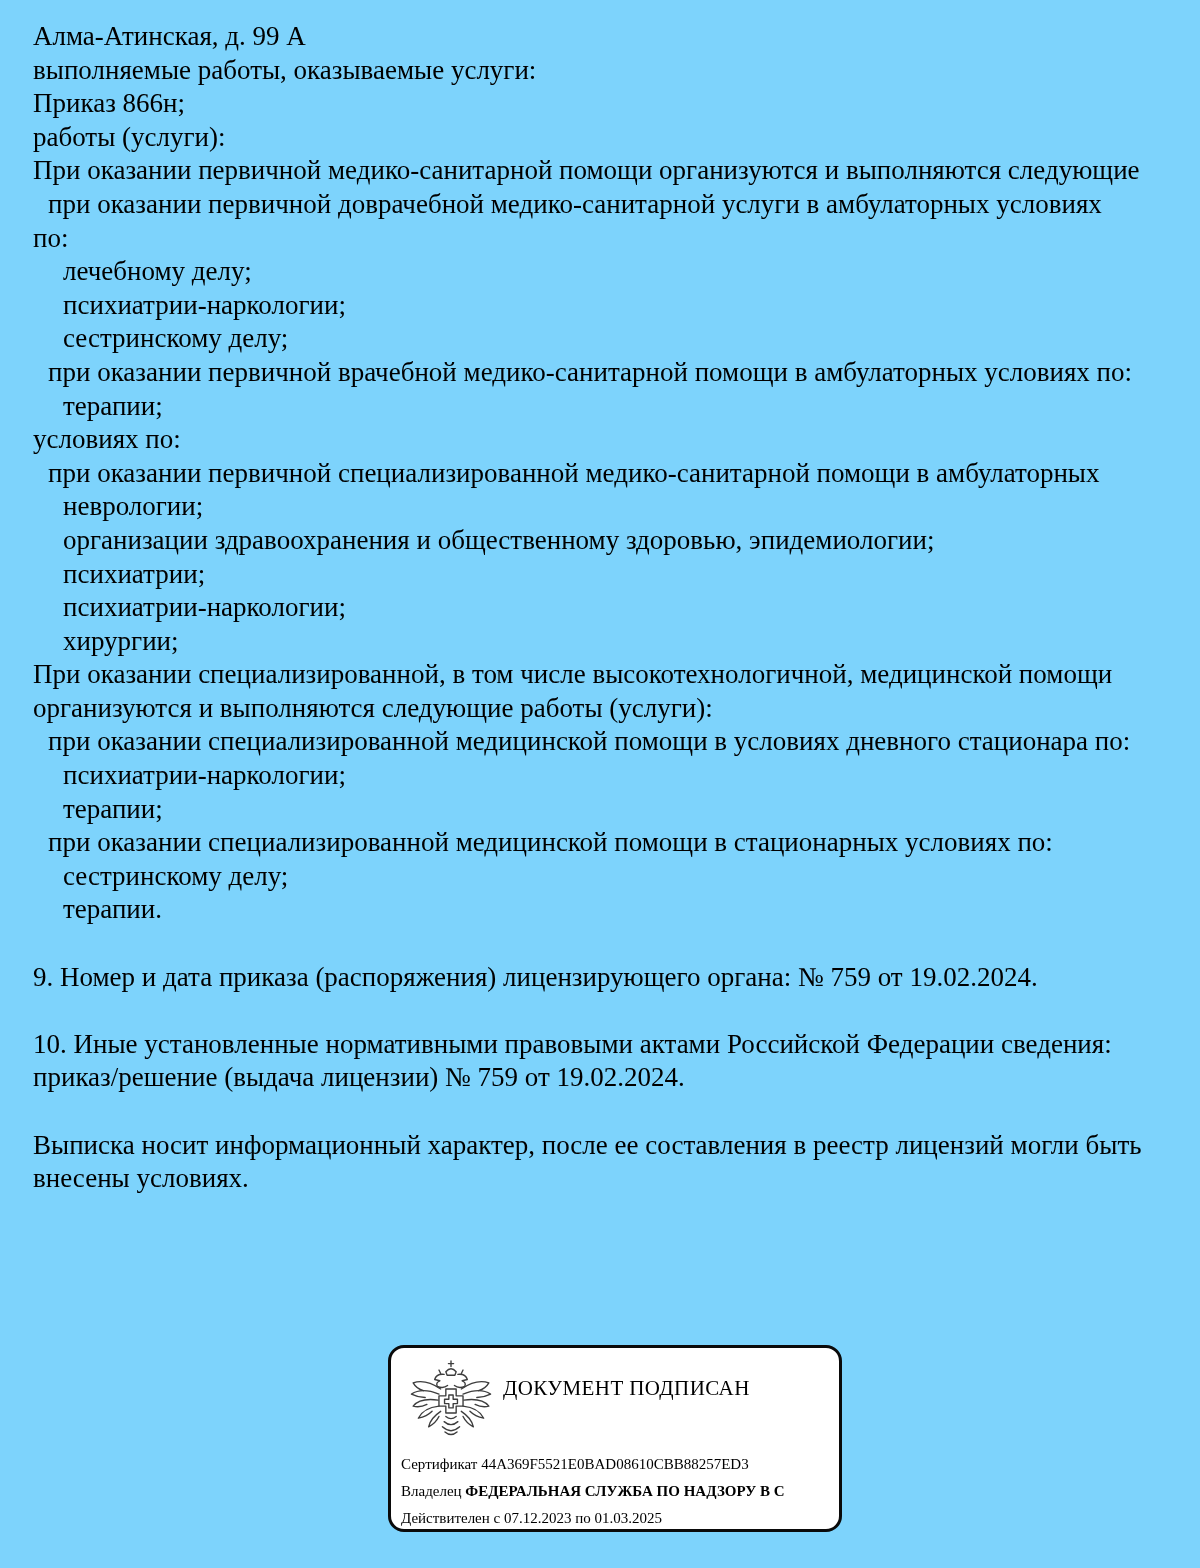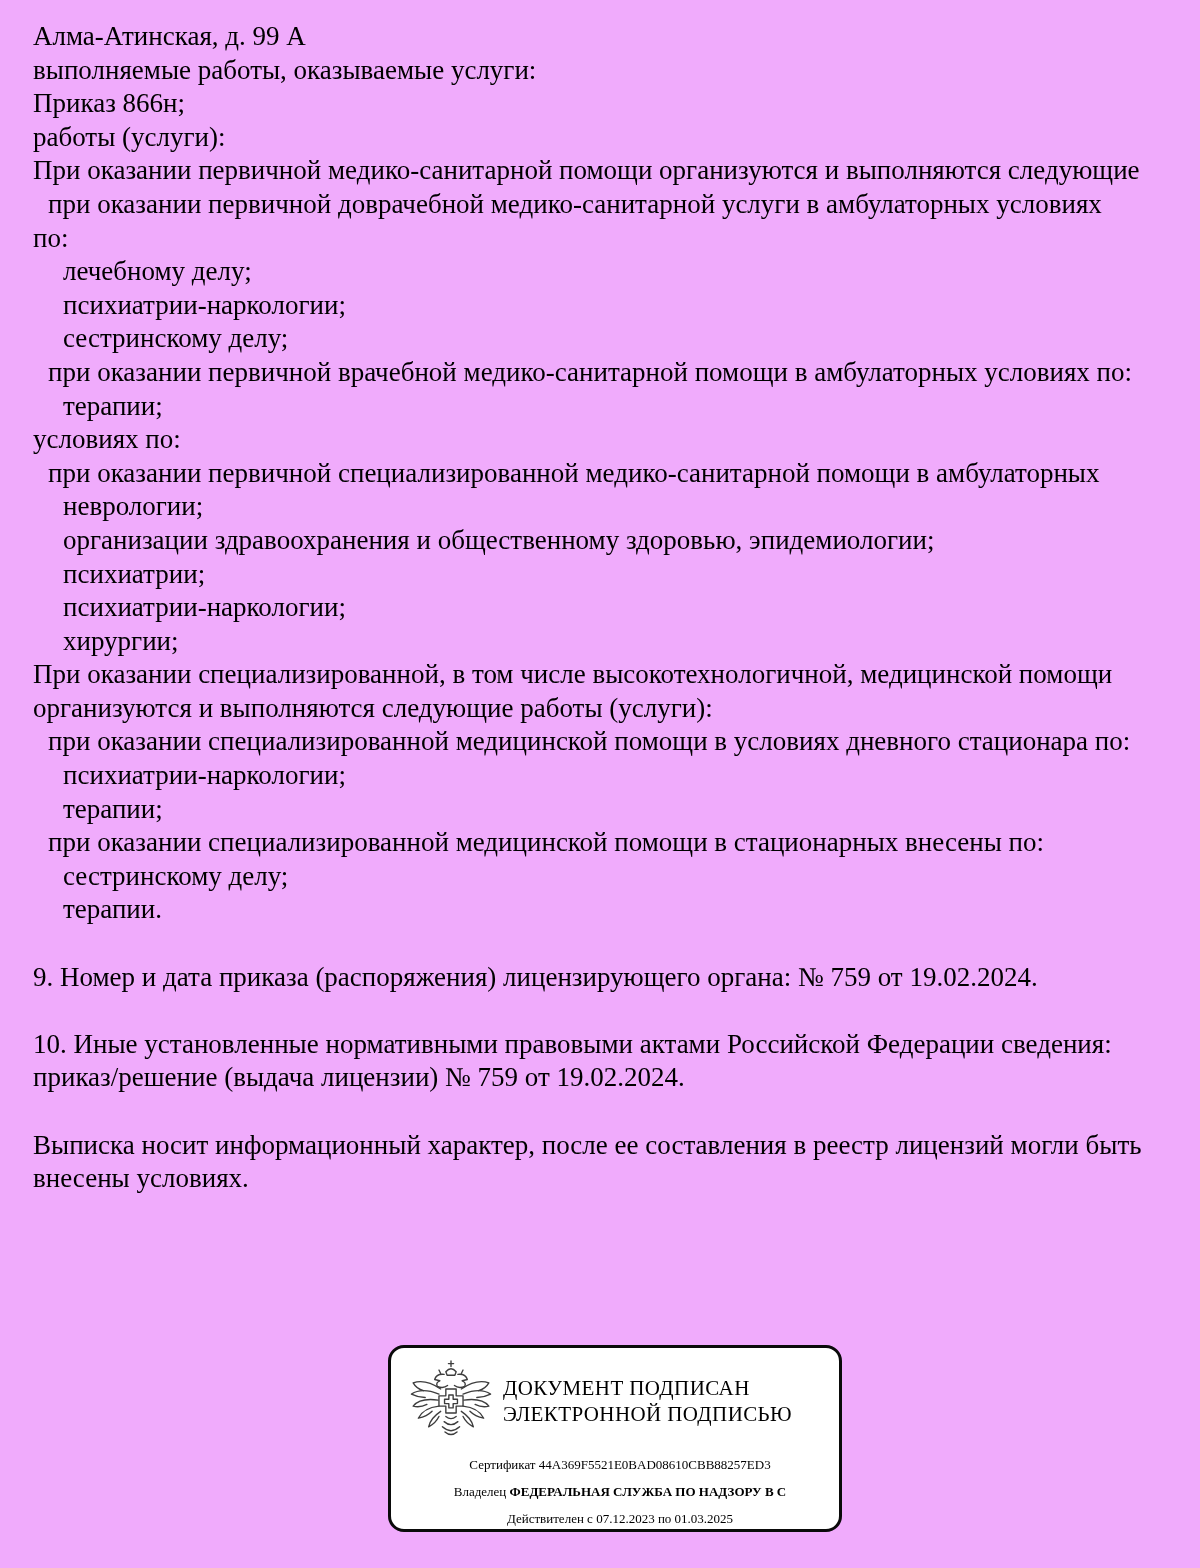--- a/index.html
+++ b/index.html
@@ -11,21 +11,21 @@
     width: 1200px;
     height: 1568px;
     position: relative;
     font-family: "Liberation Serif", serif;
     color: #000000;
     overflow: hidden;
   }
   .page {
     position: absolute;
     inset: 0;
-    background: #f0abfc;
+    background: #7dd3fc;
     overflow: hidden;
   }
   .doc-text {
     position: absolute;
     left: 33px;
     top: 20px;
     right: 20px;
   }
   .doc-line {
     font-size: 27px;
@@ -64,25 +64,24 @@
     letter-spacing: 0.4px;
     white-space: nowrap;
   }
   .stamp-lines {
     position: absolute;
     left: 10px;
     top: 103px;
     right: 0;
   }
   .stamp-line {
-    font-size: 13px;
+    font-size: 15px;
     line-height: 27px;
     white-space: nowrap;
     overflow: hidden;
-    text-align: center;
   }
   .owner-name { font-weight: bold; }
 </style>
 </head>
 <body>
 
 <div class="page">
 
   <div class="doc-text">
       <div class="doc-line">Алма-Атинская, д. 99 А</div>
@@ -102,21 +101,21 @@
       <div class="doc-line ind2">неврологии;</div>
       <div class="doc-line ind2">организации здравоохранения и общественному здоровью, эпидемиологии;</div>
       <div class="doc-line ind2">психиатрии;</div>
       <div class="doc-line ind2">психиатрии-наркологии;</div>
       <div class="doc-line ind2">хирургии;</div>
       <div class="doc-line">При оказании специализированной, в том числе высокотехнологичной, медицинской помощи</div>
       <div class="doc-line">организуются и выполняются следующие работы (услуги):</div>
       <div class="doc-line ind1">при оказании специализированной медицинской помощи в условиях дневного стационара по:</div>
       <div class="doc-line ind2">психиатрии-наркологии;</div>
       <div class="doc-line ind2">терапии;</div>
-      <div class="doc-line ind1">при оказании специализированной медицинской помощи в стационарных внесены по:</div>
+      <div class="doc-line ind1">при оказании специализированной медицинской помощи в стационарных условиях по:</div>
       <div class="doc-line ind2">сестринскому делу;</div>
       <div class="doc-line ind2">терапии.</div>
       <div class="doc-line">&nbsp;</div>
       <div class="doc-line">9. Номер и дата приказа (распоряжения) лицензирующего органа: № 759 от 19.02.2024.</div>
       <div class="doc-line">&nbsp;</div>
       <div class="doc-line">10. Иные установленные нормативными правовыми актами Российской Федерации сведения:</div>
       <div class="doc-line">приказ/решение (выдача лицензии) № 759 от 19.02.2024.</div>
       <div class="doc-line">&nbsp;</div>
       <div class="doc-line">Выписка носит информационный характер, после ее составления в реестр лицензий могли быть</div>
       <div class="doc-line">внесены условиях.</div>
@@ -150,21 +149,20 @@
           <path d="M44 34 h12 v8 h8 v12 h-8 v8 h-12 v-8 h-8 v-12 h8 z"></path>
           <path d="M47.5 41 h5 v5 h5 v5 h-5 v5 h-5 v-5 h-5 v-5 h5 z"></path>
 
           <path d="M44 66 q6 5 12 0 M42 72 q8 7 16 0 M40 78 q10 9 20 0 M43 84 q7 6 14 0"></path>
         </g>
       </svg>
     </span>
 
     <div class="stamp-title">
       <div>ДОКУМЕНТ ПОДПИСАН</div>
-      <div>ЭЛЕКТРОННОЙ ПОДПИСЬЮ</div>
     </div>
 
     <div class="stamp-lines">
       <div class="stamp-line"><span>Сертификат</span> <span>44A369F5521E0BAD08610CBB88257ED3</span></div>
       <div class="stamp-line"><span>Владелец</span> <span class="owner-name">ФЕДЕРАЛЬНАЯ СЛУЖБА ПО НАДЗОРУ В С</span></div>
       <div class="stamp-line">Действителен с 07.12.2023 по 01.03.2025</div>
     </div>
   </div>
 
 </div>

